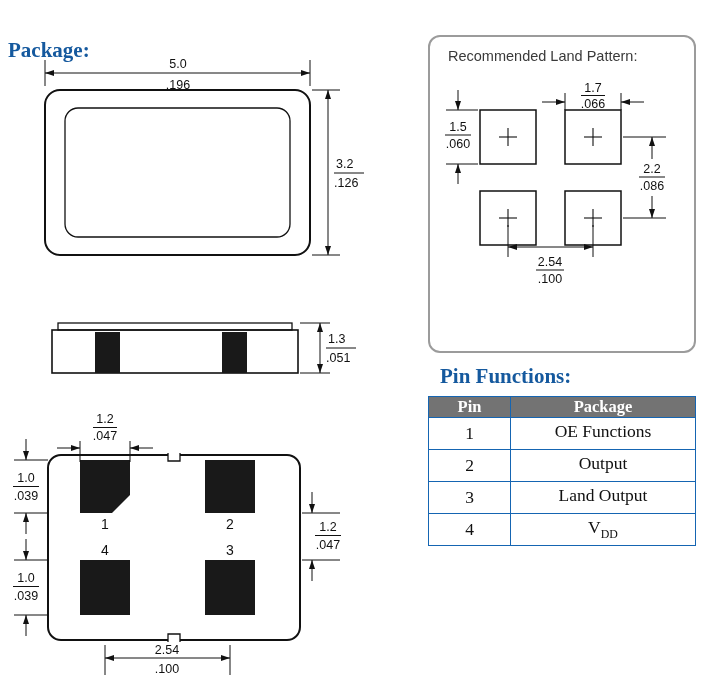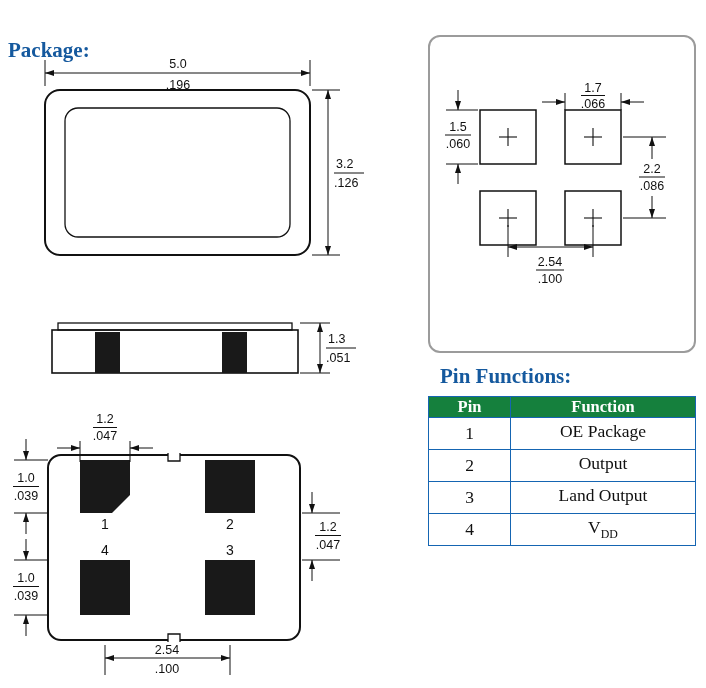--- a/index.html
+++ b/index.html
@@ -19,21 +19,21 @@
   .outline { fill:none; stroke:#111; stroke-width:2; }
   .thin    { fill:none; stroke:#111; stroke-width:1.3; }
   .dimline { stroke:#111; stroke-width:1; fill:none; }
   .pad     { fill:#191919; stroke:none; }
   .lp-pad  { fill:#fff; stroke:#111; stroke-width:1.5; }
   .cross   { stroke:#111; stroke-width:1.1; }
   .eraser  { fill:#fff; stroke:none; }
 
   .pin-table { position:absolute; left:428px; top:396px; width:268px; border-collapse:collapse;
                font-family:"Liberation Serif", serif; table-layout:fixed; }
-  .pin-table th { background:#15803d; color:#fff; font-size:16.5px; font-weight:bold;
+  .pin-table th { background:#737373; color:#fff; font-size:16.5px; font-weight:bold;
                   border:1px solid #1565b2; height:19px; text-align:center;margin-top:24px; }
   .pin-table td { border:1px solid #1565b2; font-size:17.5px; color:#101010; height:32px;
                   text-align:center; background:#fff; }
   .pin-table col.c-pin { width:82px; }
   .pin-table sub { font-size:0.68em; }
 </style>
 </head>
 <body>
 
 <div class="page">
@@ -161,20 +161,21 @@
       <line class="dimline" x1="105" y1="240" x2="105" y2="270"></line>
       <line class="dimline" x1="230" y1="240" x2="230" y2="270"></line>
       <line class="dimline" x1="167" y1="253" x2="105" y2="253" marker-end="url(#m3)"></line>
       <line class="dimline" x1="167" y1="253" x2="230" y2="253" marker-end="url(#m3)"></line>
       <text class="dim" x="167" y="249" text-anchor="middle">2.54</text>
       <text class="dim" x="167" y="268" text-anchor="middle">.100</text>
     </g>
   </svg>
 
   <div class="panel">
+    <div class="panel-title">Recommended Land Pattern:</div>
 
     <svg style="position:absolute; left:0; top:42px;" width="264" height="270" viewBox="0 0 264 270">
       <defs>
         <marker id="m4" markerWidth="10" markerHeight="7" refX="9" refY="3" orient="auto" markerUnits="userSpaceOnUse">
           <path d="M0,0 L9,3 L0,6 Z" fill="#111"></path>
         </marker>
       </defs>
 
       <rect class="lp-pad" x="50" y="31" width="56" height="54"></rect>
       <rect class="lp-pad" x="135" y="31" width="56" height="54"></rect>
@@ -237,27 +238,27 @@
   <div class="section-title" style="left:440px; top:364px;">Pin Functions:</div>
 
   <table class="pin-table">
     <colgroup>
         <col class="c-pin">
         <col>
       </colgroup>
     <thead>
       <tr>
         <th>Pin</th>
-        <th>Function</th>
+        <th>Package</th>
       </tr>
     </thead>
     <tbody>
       <tr>
         <td>1</td>
-        <td><span>OE Package</span><sub></sub></td>
+        <td><span>OE Functions</span><sub></sub></td>
       </tr>
       <tr>
         <td>2</td>
         <td><span>Output</span><sub></sub></td>
       </tr>
       <tr>
         <td>3</td>
         <td><span>Land Output</span><sub></sub></td>
       </tr>
       <tr>

